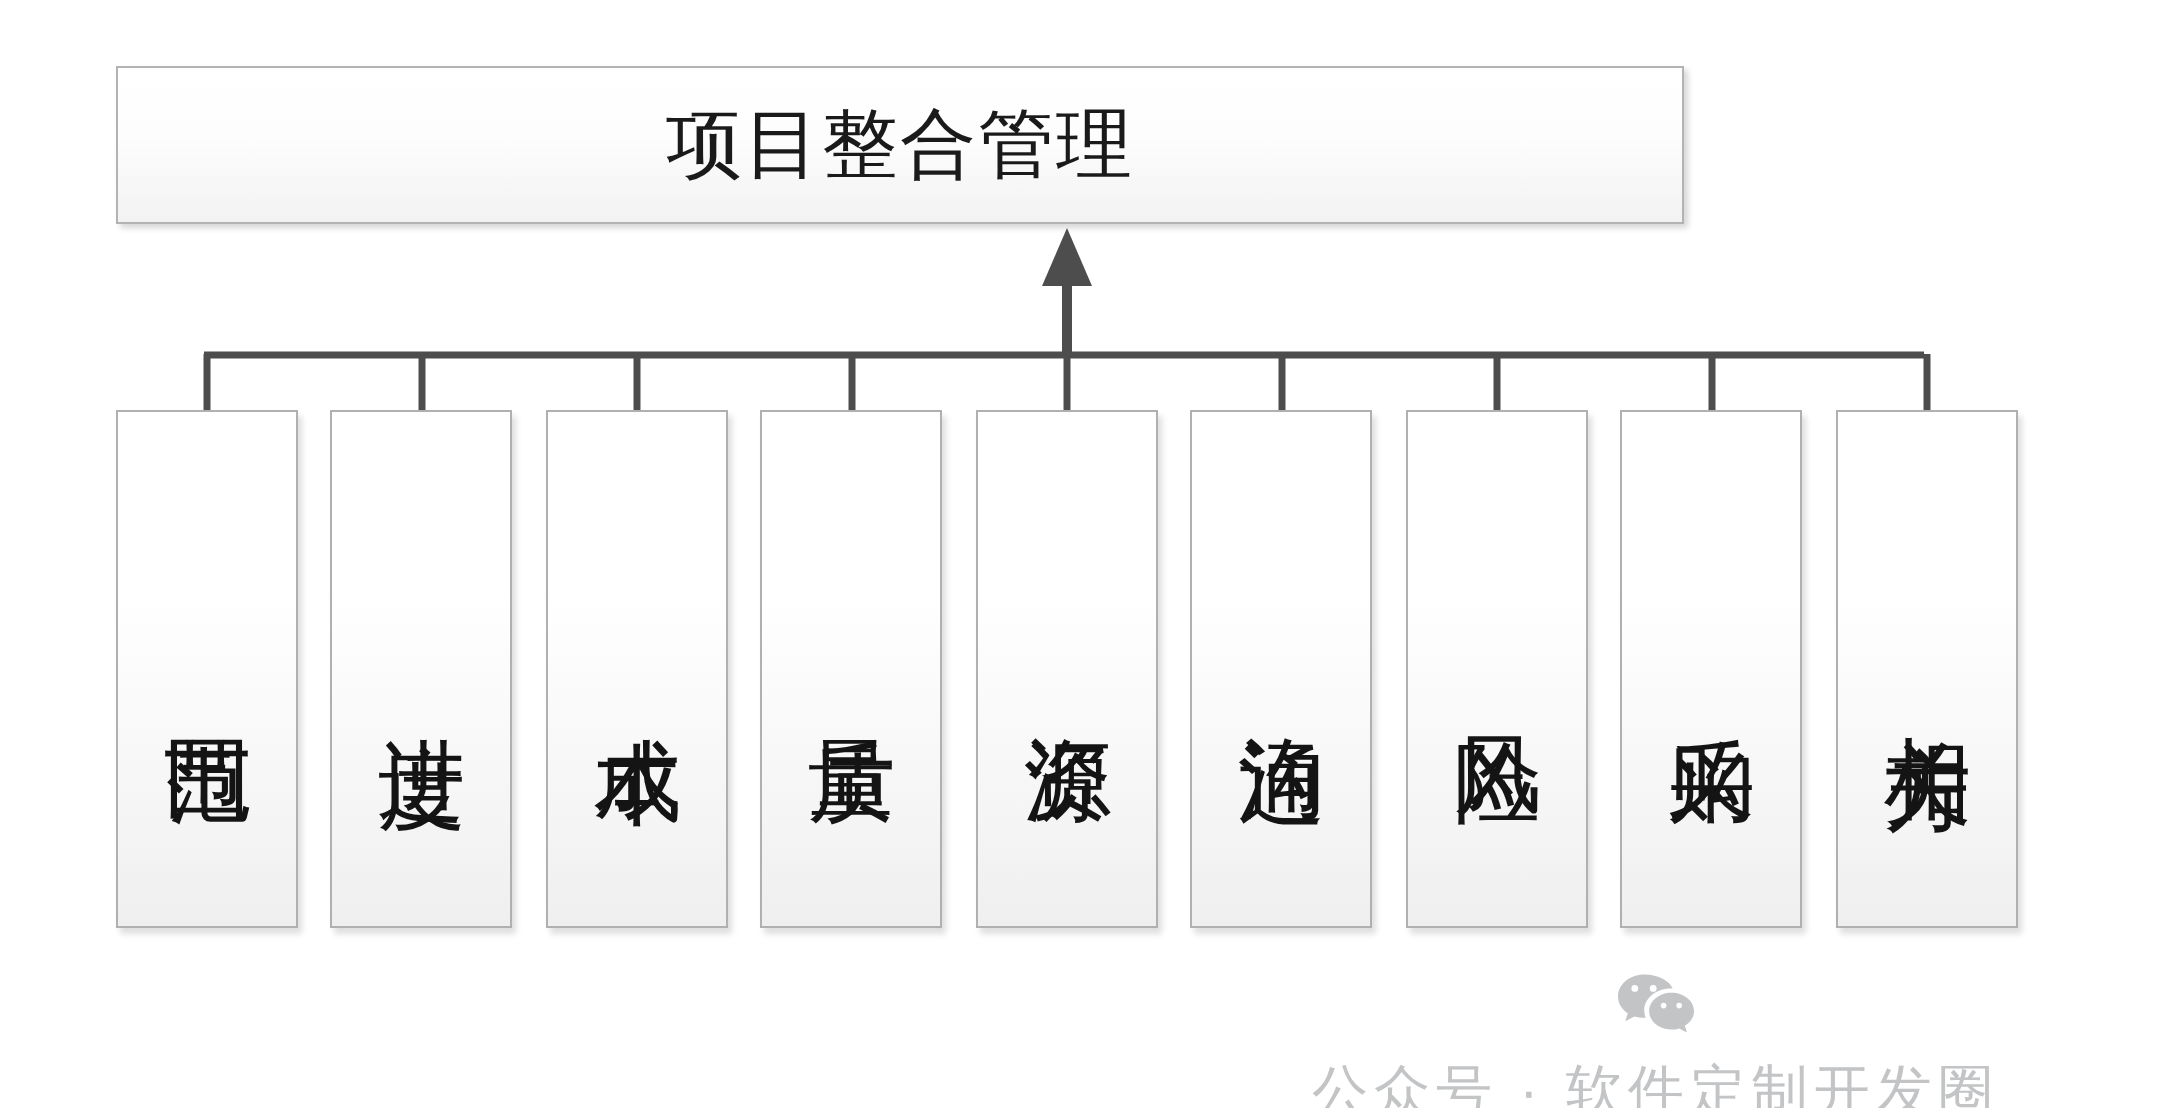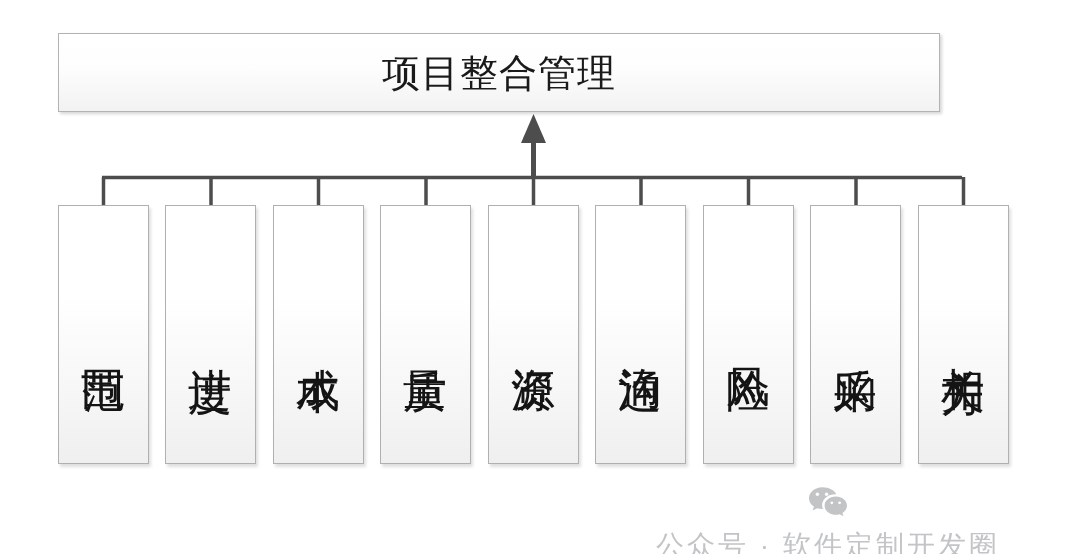--- a/index.html
+++ b/index.html
@@ -19,21 +19,21 @@
   #diagram {
     position: absolute;
     inset: 0;
   }
 
   
   .root-box {
     position: absolute;
     left: 58px;
     top: 33px;
-    width: 882px;
+    width: 784px;
     height: 79px;
     box-sizing: border-box;
     border: 1px solid #b3b3b3;
     background: linear-gradient(to bottom, #ffffff 0%, #fdfdfd 45%, #f2f2f2 100%);
     box-shadow: 2px 2px 3px rgba(0,0,0,0.16);
     display: flex;
     align-items: center;
     justify-content: center;
   }
   .root-label {

